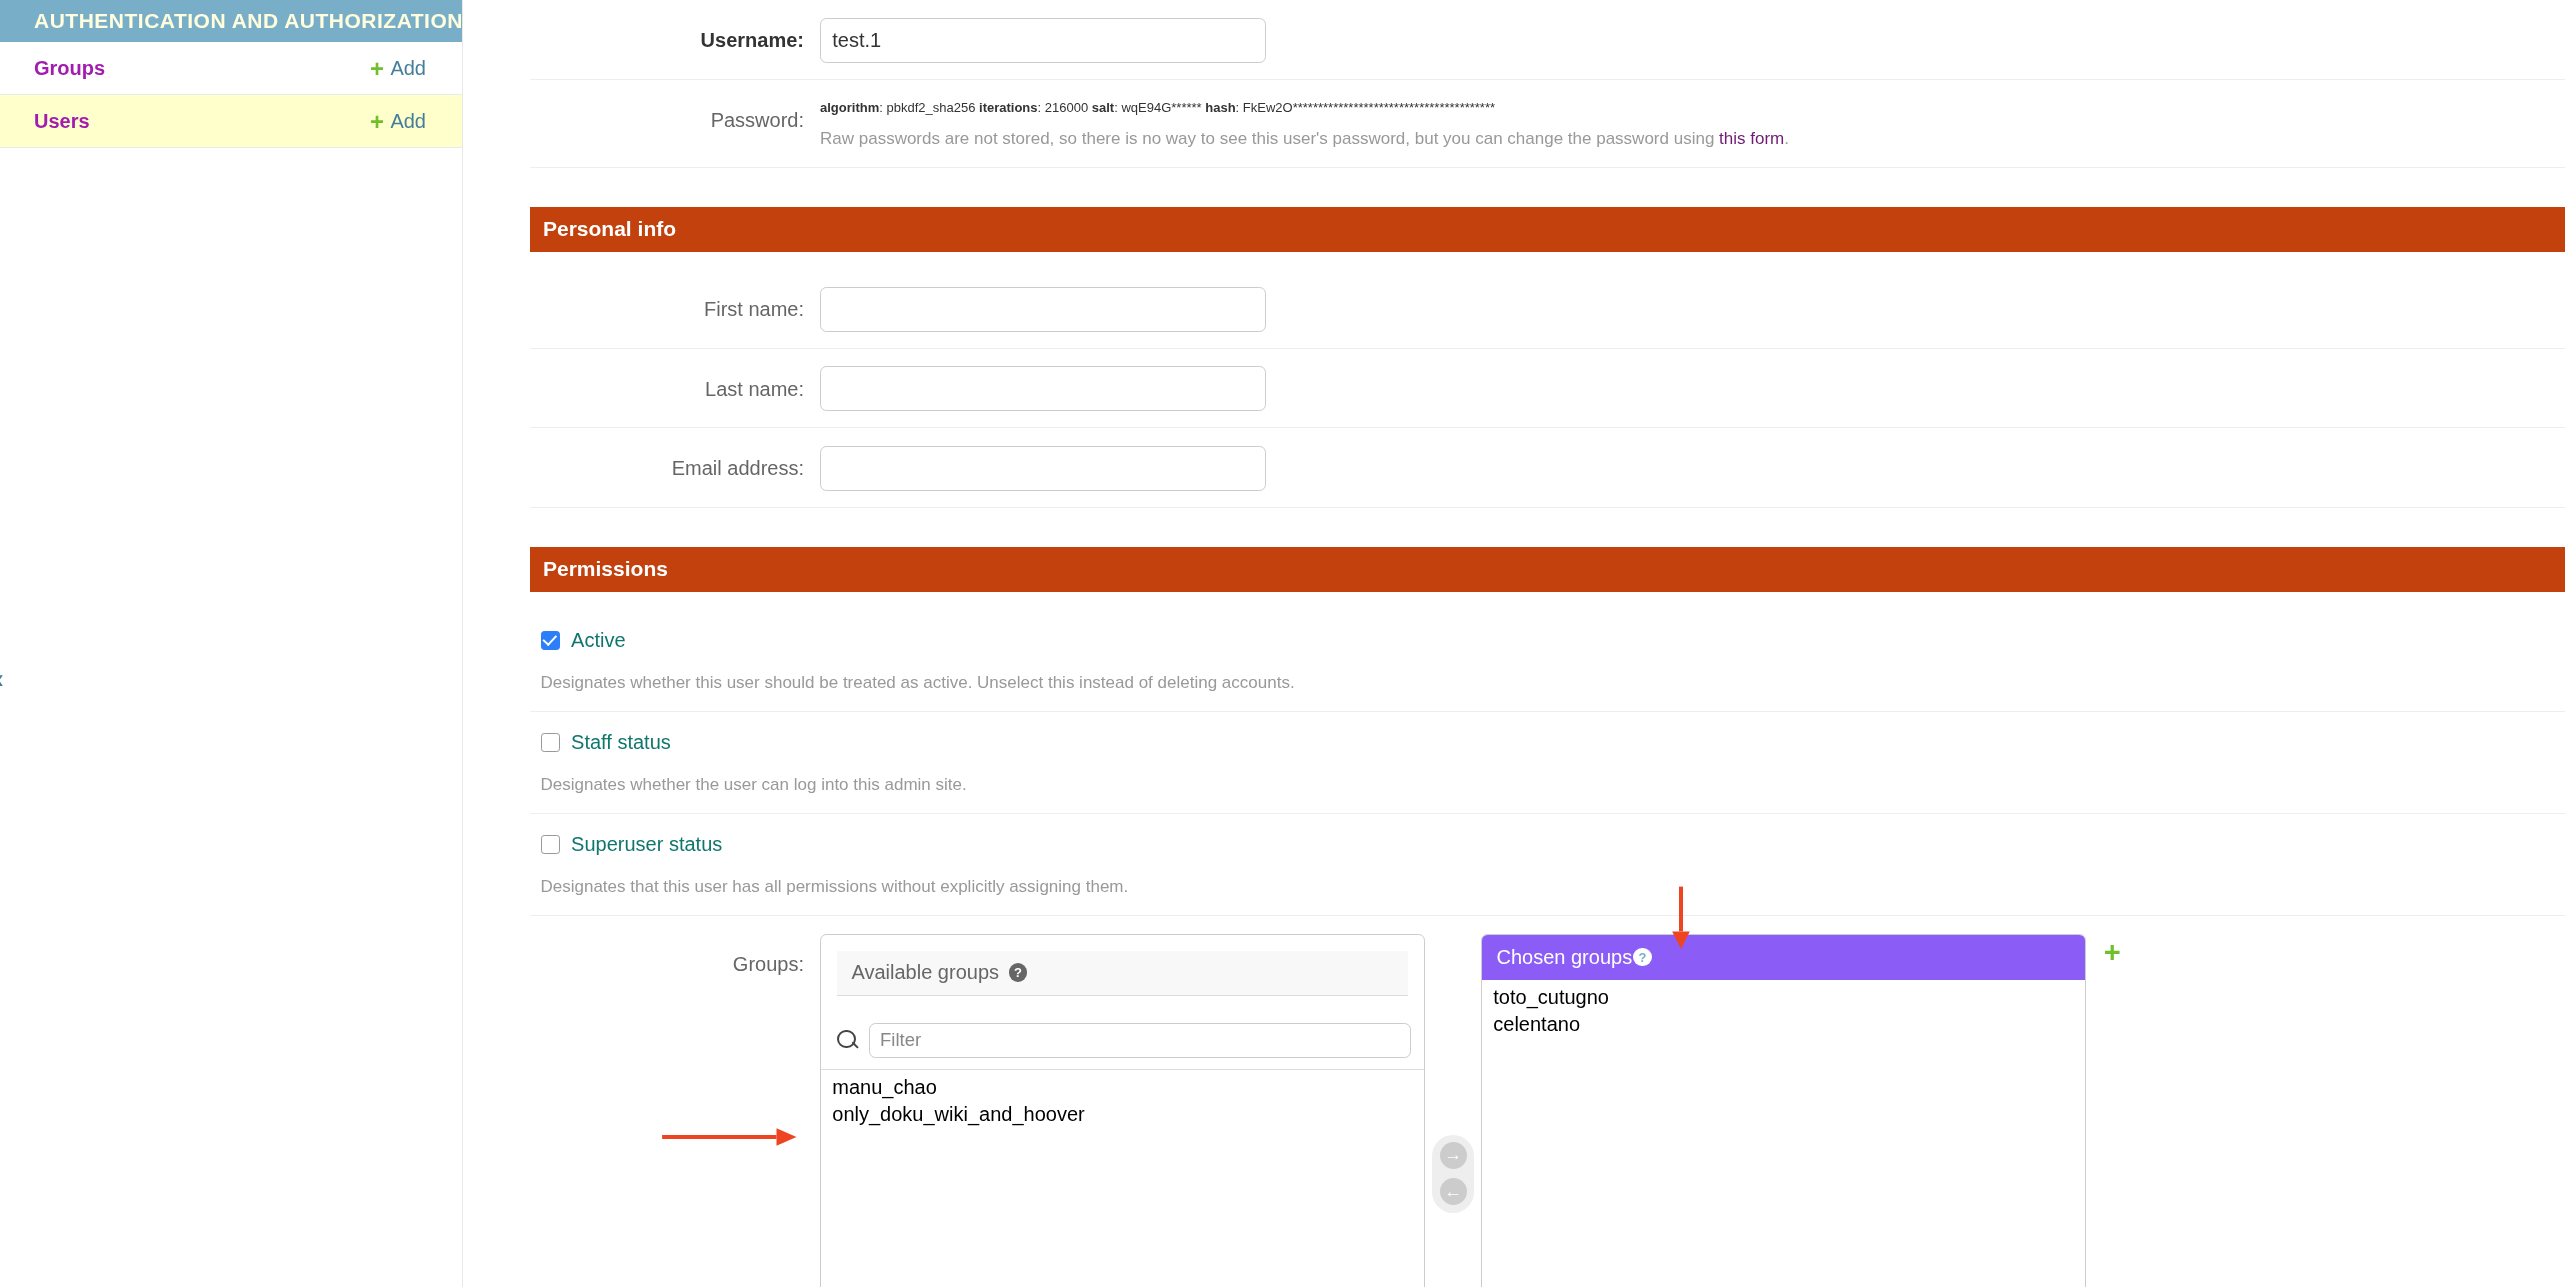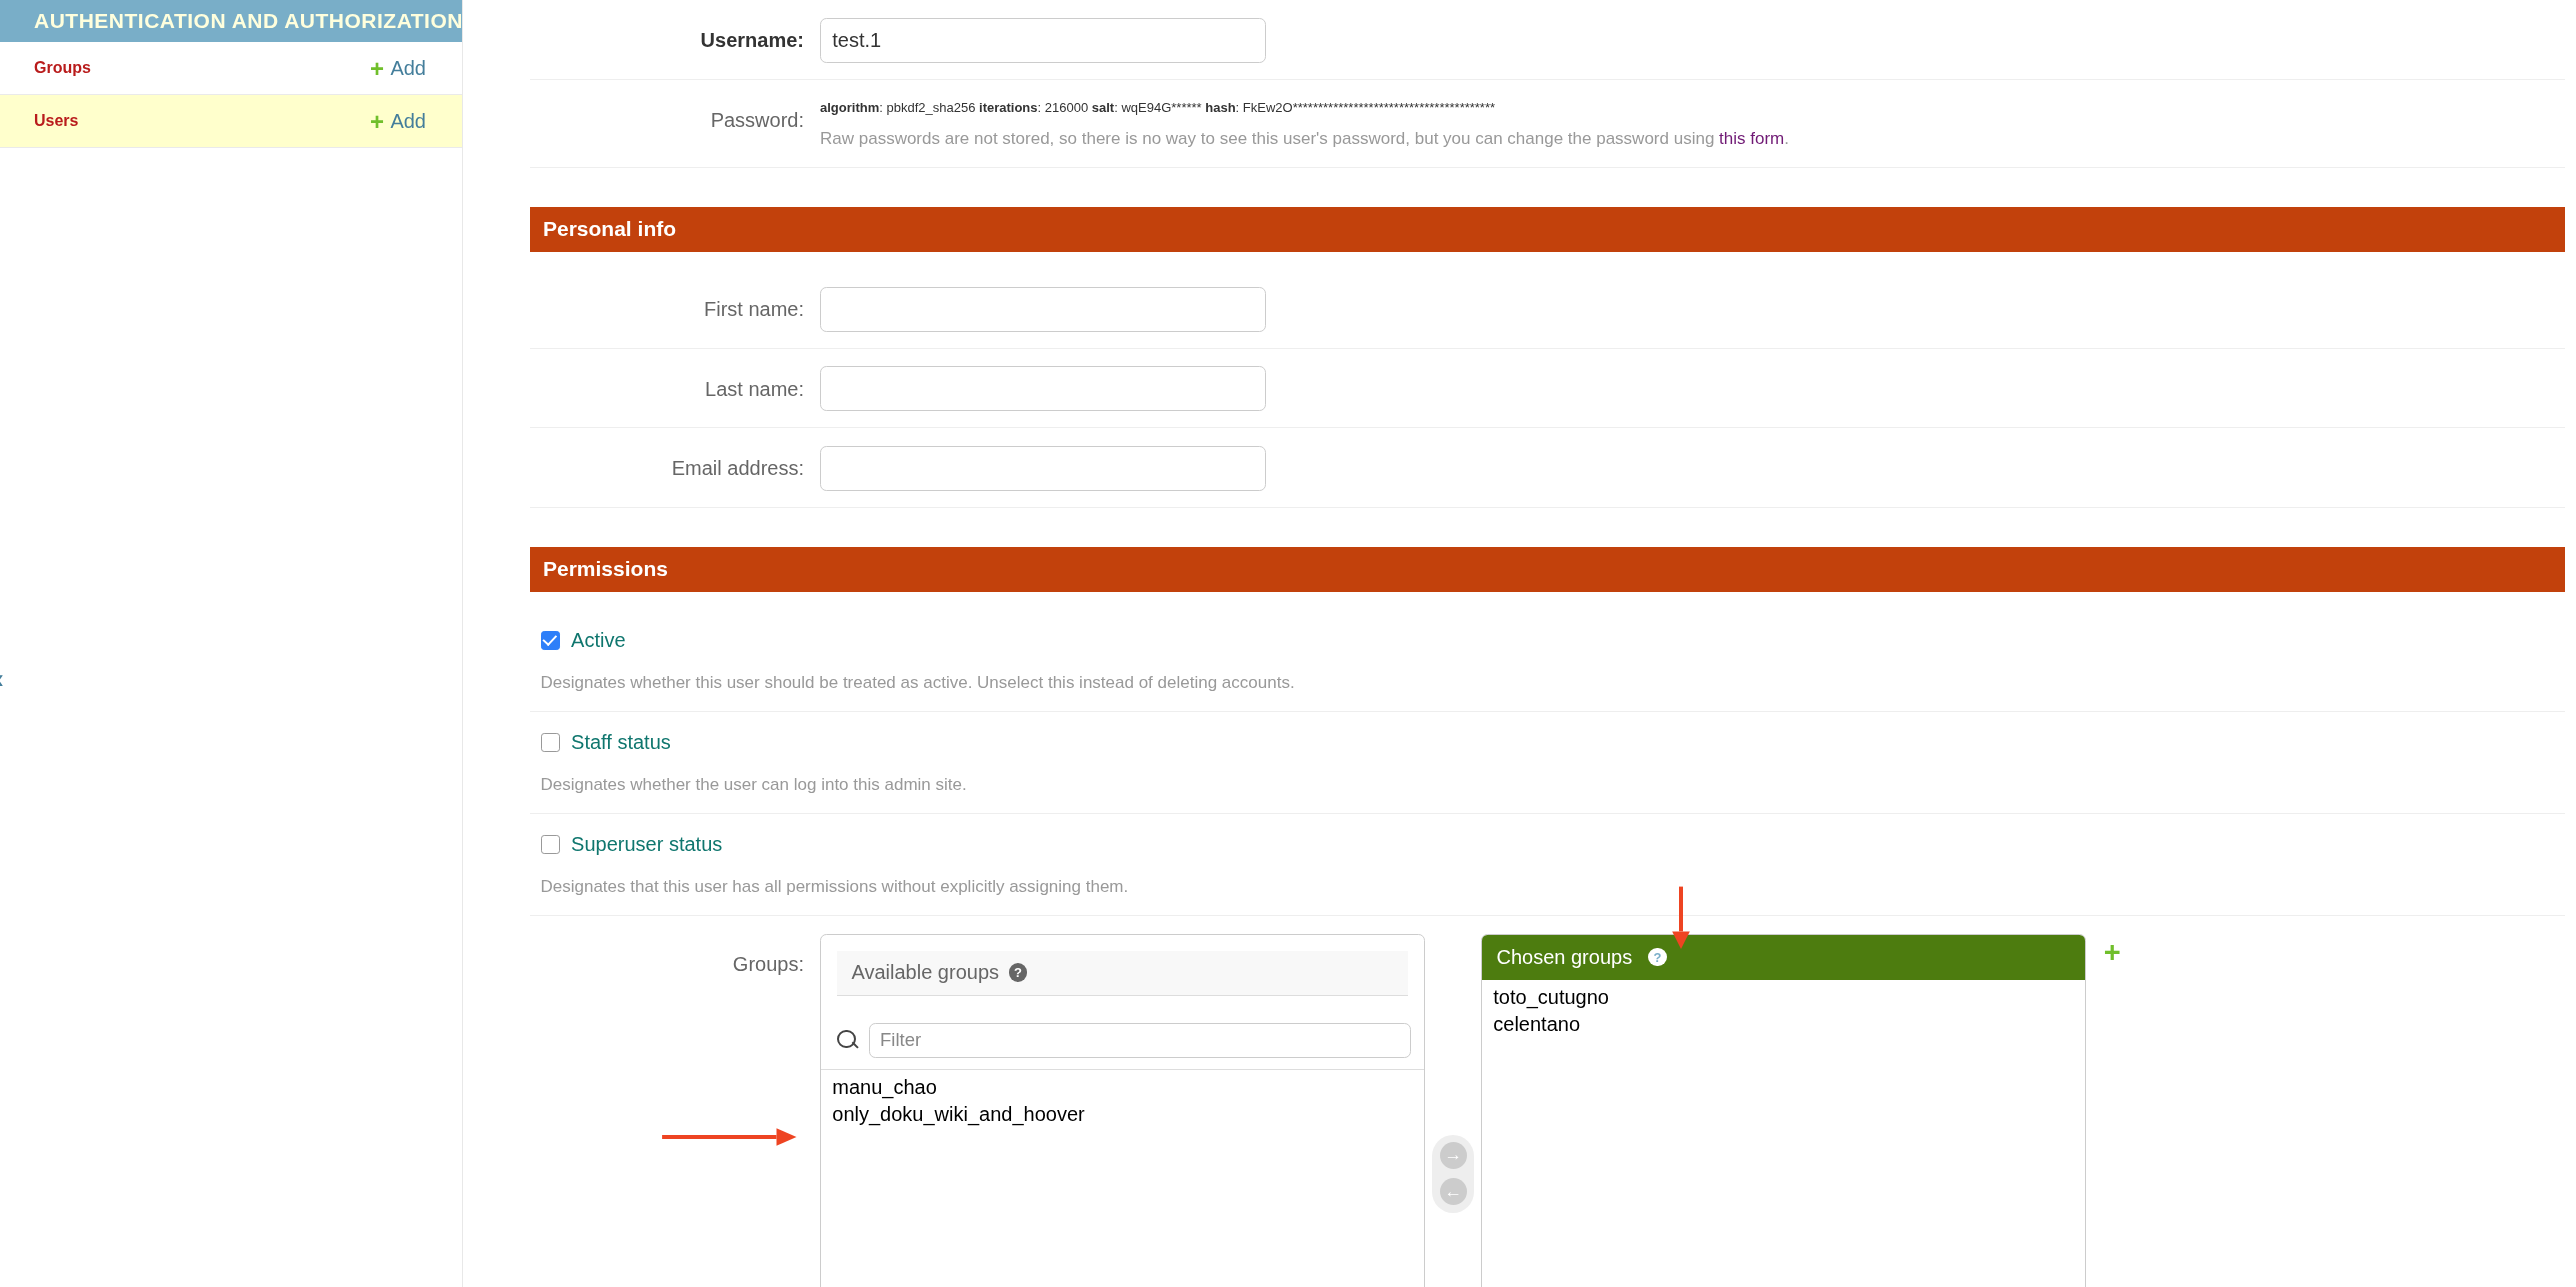--- a/index.html
+++ b/index.html
@@ -33,22 +33,22 @@
   .sidebar-row {
     height: 53px;
     display: flex;
     align-items: center;
     padding: 0 36px 0 34px;
     border-bottom: 0.8px solid #eaeaea;
     background: #fff;
   }
   .sidebar-row.current { background: #ffffcc; }
   .sidebar-row-label {
-    color: #b91c1c;
-    font-size: 16px;
+    color: #a21caf;
+    font-size: 20px;
     font-weight: bold;
     flex: 1;
   }
   .sidebar-add {
     display: flex; align-items: center; gap: 6.4px;
     color: #447e9b; font-size: 20px;
   }
   .addlink-icon {
     color: #70bf2b; font-size: 24px; font-weight: bold; line-height: 1;
     position: relative; top: 0.8px;
@@ -192,26 +192,26 @@
     color: #666;
     font-size: 20px;
     font-weight: normal;
     padding: 10.5px 14.5px;
     border-bottom: 0.8px solid #ddd;
     display: flex; align-items: center; gap: 9.7px;
     height: 45px;
   }
   .selector-chosen h2 {
     margin: 0;
-    background: #4d7c0f;
+    background: #8b5cf6;
     color: #fff;
     font-size: 20px;
     font-weight: normal;
     padding: 10.5px 14.5px;
-    display: flex; align-items: center; gap: 16px;
+    display: flex; align-items: center; gap: 1px;
     height: 45px;
   }
   .help-icon {
     display: inline-flex; align-items: center; justify-content: center;
     width: 18.5px; height: 18.5px; border-radius: 50%;
     background: #666; color: #fff;
     font-size: 13px; font-weight: bold; line-height: 1;
     flex: 0 0 18.5px;
   }
   .selector-chosen .help-icon { background: #fff; color: #79aec8; }

